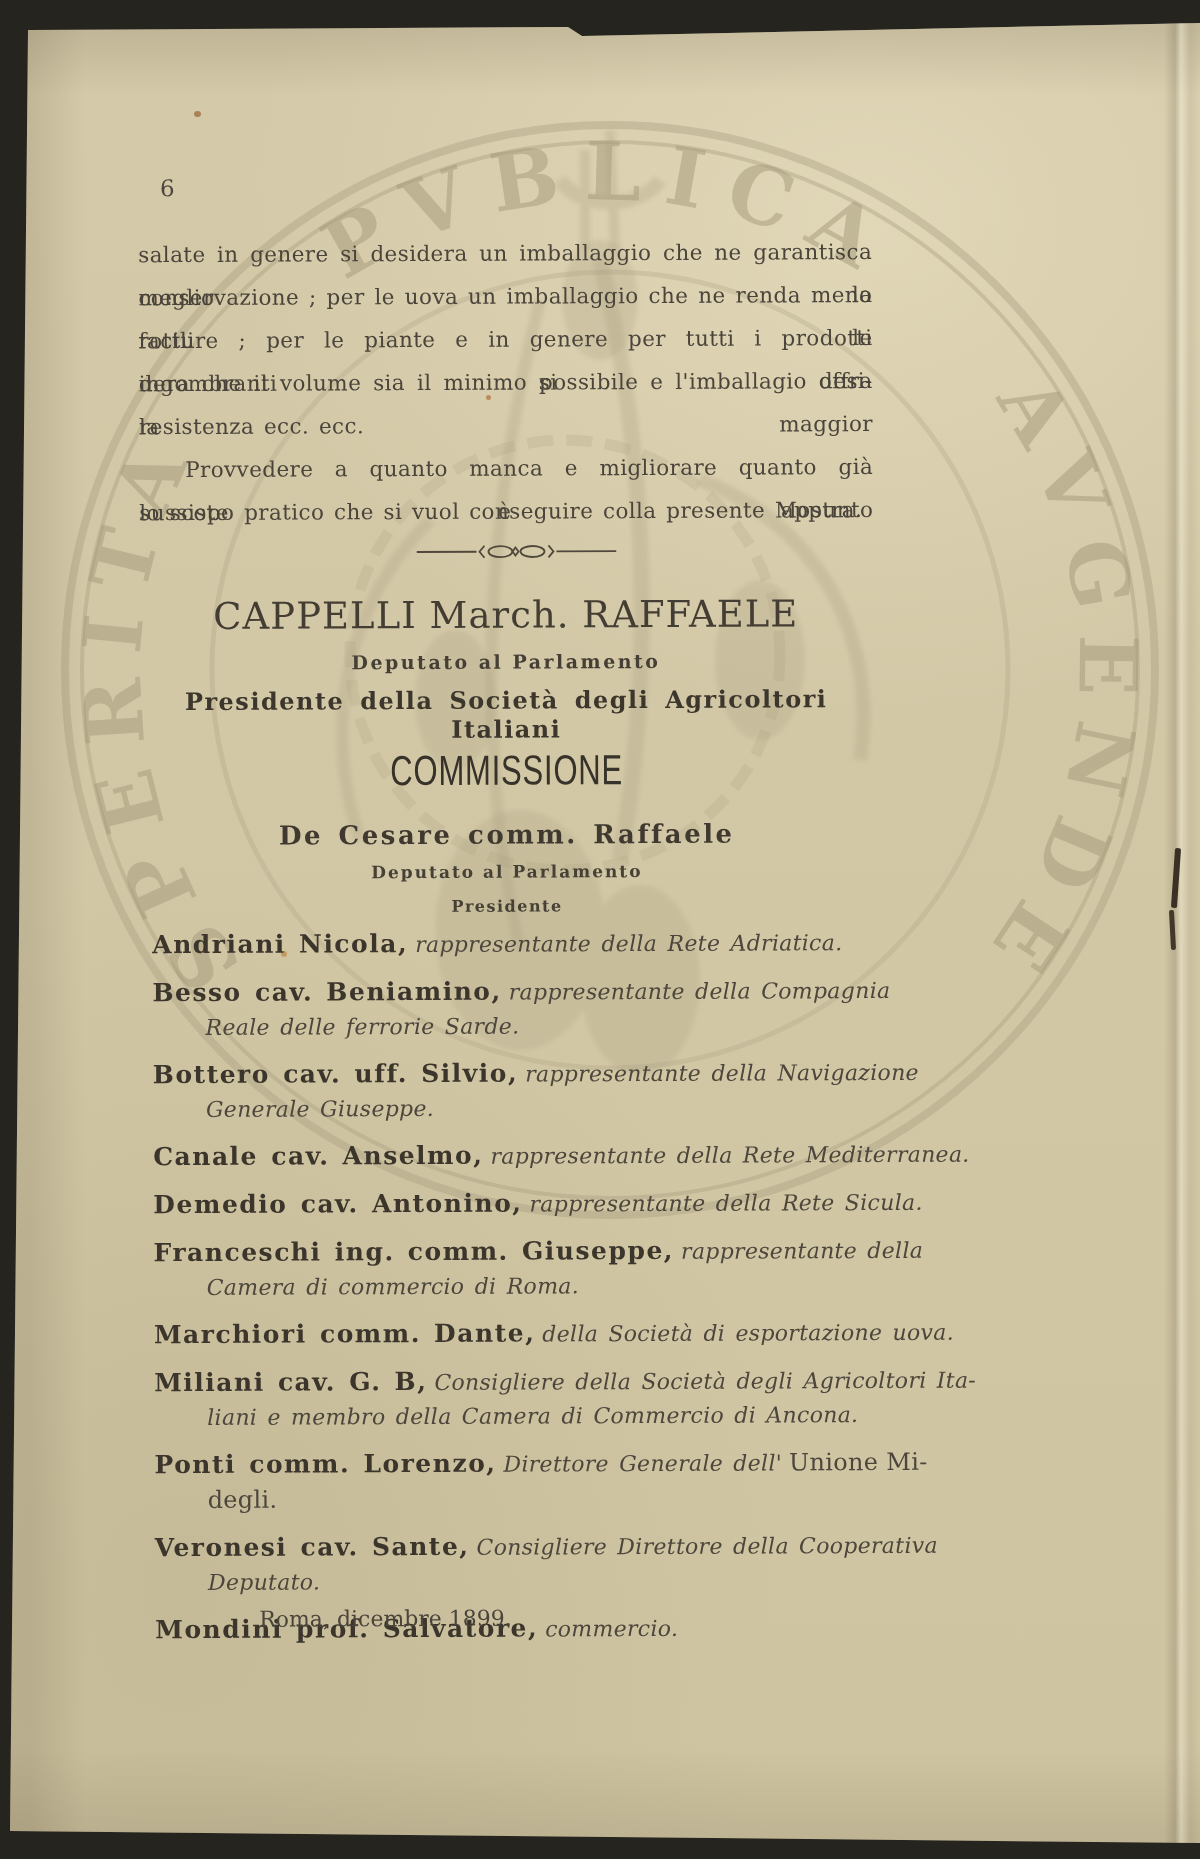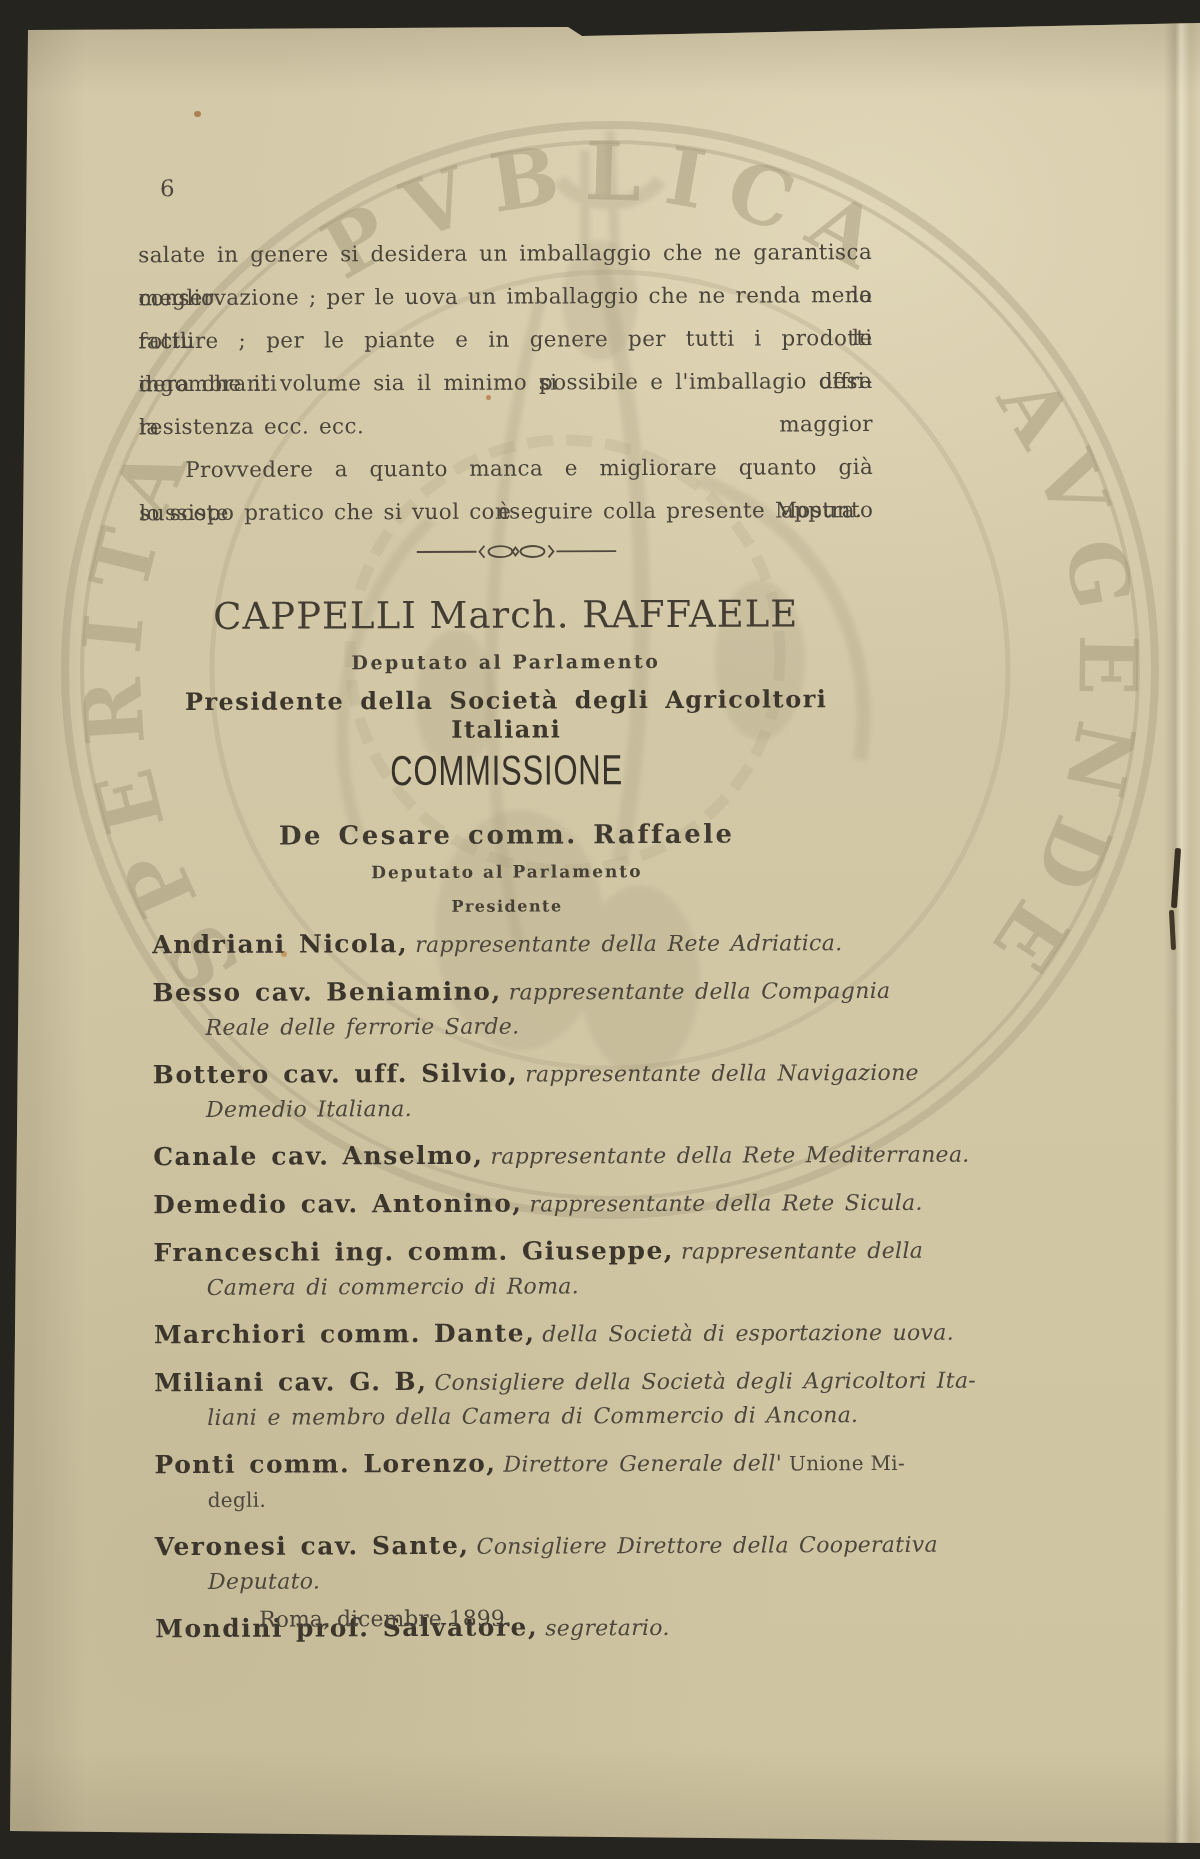--- a/index.html
+++ b/index.html
@@ -42,21 +42,21 @@
          font-size:26px;font-weight:bold;letter-spacing:2.5px;word-spacing:4px;color:#3f392f;}
   .h-dep2{position:absolute;left:140px;top:862px;width:734px;text-align:center;
          font-size:17px;font-weight:bold;letter-spacing:2px;color:#464036;}
   .h-pres{position:absolute;left:140px;top:897px;width:734px;text-align:center;
          font-size:16px;font-weight:bold;letter-spacing:1.5px;color:#464036;}
   .members{position:absolute;left:152px;top:928px;width:752px;margin:0;padding:0;list-style:none;}
   .members li{line-height:32px;margin-bottom:13px;white-space:nowrap;}
   .mname{font-size:25px;font-weight:bold;letter-spacing:1.5px;word-spacing:3px;color:#3b352c;}
   .mdesc{font-size:22px;font-style:italic;letter-spacing:.3px;word-spacing:3px;color:#4c463c;
          margin-left:7px;}
-  .mrom{font-size:20px;letter-spacing:.3px;color:#4c463c;margin-left:7px;}
+  .mrom{font-size:24px;letter-spacing:.3px;color:#4c463c;margin-left:7px;}
   .mcont{padding-left:53px;white-space:normal;}
   .mcont .mdesc,.mcont .mrom{margin-left:0;}
   .dateline{position:absolute;left:256px;top:1606px;font-size:22px;color:#4a443b;}
   .staple{position:absolute;left:1173px;top:848px;width:6px;height:60px;background:#3a3023;
           transform:rotate(4deg);border-radius:2px;}
   .staple2{position:absolute;left:1170px;top:910px;width:5px;height:40px;background:#43382a;
           transform:rotate(-3deg);border-radius:2px;}
   .stain{position:absolute;border-radius:50%;}
   .s1{left:194px;top:111px;width:7px;height:6px;background:rgba(150,90,40,.65);}
   .s2{left:486px;top:395px;width:5px;height:5px;background:rgba(170,95,40,.6);}
@@ -153,21 +153,21 @@
       <ol class="members">
         <li>
           <span class="mname">Andriani Nicola,</span><span class="mdesc">rappresentante della Rete Adriatica.</span>
         </li>
         <li>
           <span class="mname">Besso cav. Beniamino,</span><span class="mdesc">rappresentante della Compagnia</span>
           <div class="mcont"><span class="mdesc">Reale delle ferrorie Sarde.</span></div>
         </li>
         <li>
           <span class="mname">Bottero cav. uff. Silvio,</span><span class="mdesc">rappresentante della Navigazione</span>
-          <div class="mcont"><span class="mdesc">Demedio Italiana.</span></div>
+          <div class="mcont"><span class="mdesc">Generale Giuseppe.</span></div>
         </li>
         <li>
           <span class="mname">Canale cav. Anselmo,</span><span class="mdesc">rappresentante della Rete Mediterranea.</span>
         </li>
         <li>
           <span class="mname">Demedio cav. Antonino,</span><span class="mdesc">rappresentante della Rete Sicula.</span>
         </li>
         <li>
           <span class="mname">Franceschi ing. comm. Giuseppe,</span><span class="mdesc">rappresentante della</span>
           <div class="mcont"><span class="mdesc">Camera di commercio di Roma.</span></div>
@@ -181,21 +181,21 @@
         </li>
         <li>
           <span class="mname">Ponti comm. Lorenzo,</span><span class="mdesc">Direttore Generale dell'</span><span class="mrom">Unione Mi-</span>
           <div class="mcont"><span class="mrom">degli.</span></div>
         </li>
         <li>
           <span class="mname">Veronesi cav. Sante,</span><span class="mdesc">Consigliere Direttore della Cooperativa</span>
           <div class="mcont"><span class="mdesc">Deputato.</span></div>
         </li>
         <li>
-          <span class="mname">Mondini prof. Salvatore,</span><span class="mdesc">segretario.</span>
+          <span class="mname">Mondini prof. Salvatore,</span><span class="mdesc">commercio.</span>
         </li>
       </ol>
 
       <div class="dateline">Roma, dicembre 1899.</div>
     </div>
 
     <div class="staple"></div>
     <div class="staple2"></div>
   </div>
 </div>

